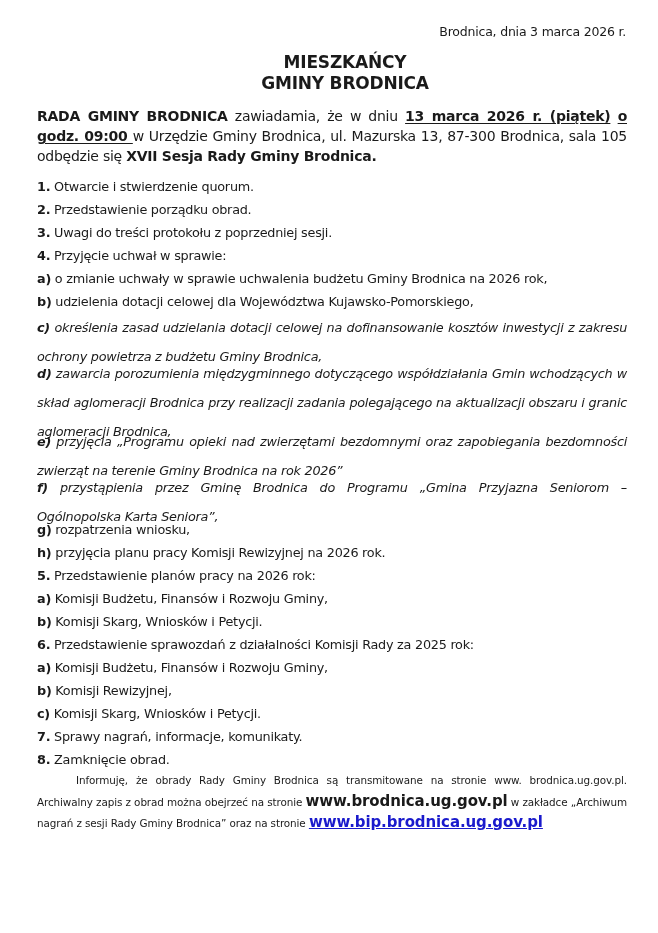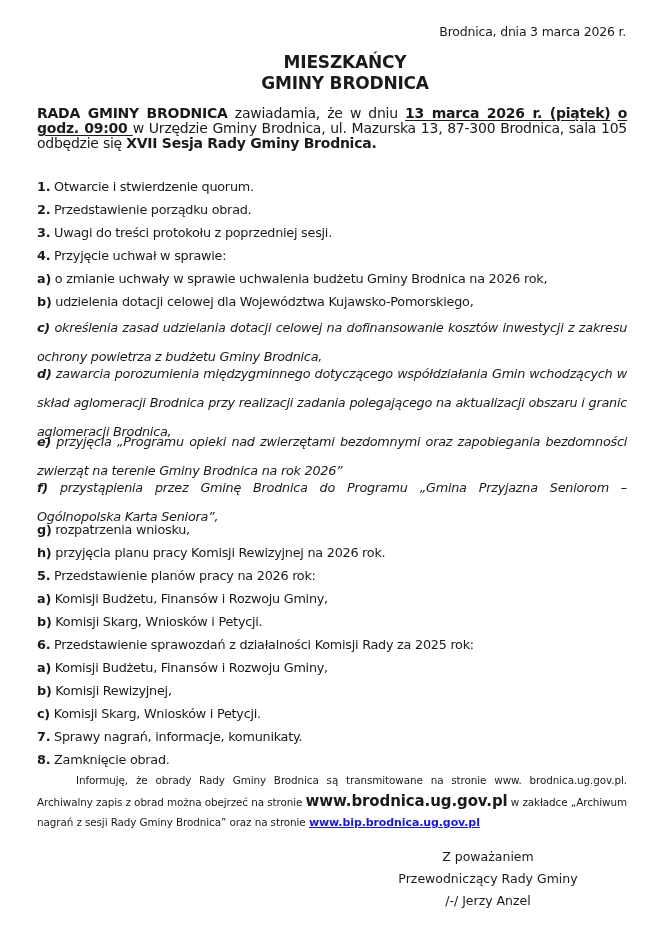--- a/index.html
+++ b/index.html
@@ -11,39 +11,39 @@
   .date {
     position: absolute; right: 32px; top: 24px;
     font-size: 12.5px; letter-spacing: -0.2px;
   }
   .title {
     position: absolute; left: 0; width: 690px; top: 52px; text-align: center;
     font-weight: bold; font-size: 17px; line-height: 21px; letter-spacing: -0.2px;
   }
   .intro {
     position: absolute; left: 37px; width: 590px; top: 106px;
-    font-size: 14px; line-height: 15px; text-align: justify;
+    font-size: 14px; line-height: 20px; text-align: justify;
     letter-spacing: -0.25px;
   }
   .intro b { font-weight: bold; }
   .intro u { text-decoration: underline; text-underline-offset: 2px; }
   .agenda {
     position: absolute; left: 37px; width: 590px; top: 179px;
     font-size: 12.8px; letter-spacing: -0.25px;
   }
   .row { position: absolute; left: 0; width: 590px; white-space: nowrap; }
   .row.wrap { white-space: normal; text-align: justify; line-height: 29px; font-style: italic; }
   .row .k { font-weight: bold; }
   .note {
     position: absolute; left: 37px; width: 590px; top: 770px;
     font-size: 10.4px; line-height: 20.5px; text-align: justify; letter-spacing: -0.1px;
   }
   .note .indent { display: inline-block; width: 39px; }
   .note b { font-weight: bold; font-size: 15px; }
-  .note a { color: #1a1acc; font-weight: bold; text-decoration: underline; font-size: 11px; }
+  .note a { color: #1a1acc; font-weight: bold; text-decoration: underline; font-size: 15px; }
   .sign {
     position: absolute; left: 398px; width: 180px; top: 846px;
     font-size: 12.5px; line-height: 22px; text-align: center;
   }
 </style>
 </head>
 <body>
 
 <div class="page">
 
@@ -75,19 +75,14 @@
     <div class="row" style="top:458px"><span class="k">6.</span><span> Przedstawienie sprawozdań z działalności Komisji Rady za 2025 rok:</span></div>
     <div class="row" style="top:481px"><span class="k">a)</span><span> Komisji Budżetu, Finansów i Rozwoju Gminy,</span></div>
     <div class="row" style="top:504px"><span class="k">b)</span><span> Komisji Rewizyjnej,</span></div>
     <div class="row" style="top:527px"><span class="k">c)</span><span> Komisji Skarg, Wniosków i Petycji.</span></div>
     <div class="row" style="top:550px"><span class="k">7.</span><span> Sprawy nagrań, informacje, komunikaty.</span></div>
     <div class="row" style="top:573px"><span class="k">8.</span><span> Zamknięcie obrad.</span></div>
   </div>
 
   <div class="note"><span class="indent"></span><span>Informuję, że obrady Rady Gminy Brodnica są transmitowane na stronie www. brodnica.ug.gov.pl. Archiwalny zapis z obrad można obejrzeć na stronie </span><b>www.brodnica.ug.gov.pl</b><span> w zakładce „Archiwum nagrań z sesji Rady Gminy Brodnica” oraz na stronie </span><a href="#" style="color: rgb(26, 26, 204);">www.bip.brodnica.ug.gov.pl</a></div>
 
-  <div class="sign">
-    <div>Z poważaniem</div>
-    <div>Przewodniczący Rady Gminy</div>
-    <div>/-/ Jerzy Anzel</div>
-  </div>
 
 </div>
 
 </body></html>

